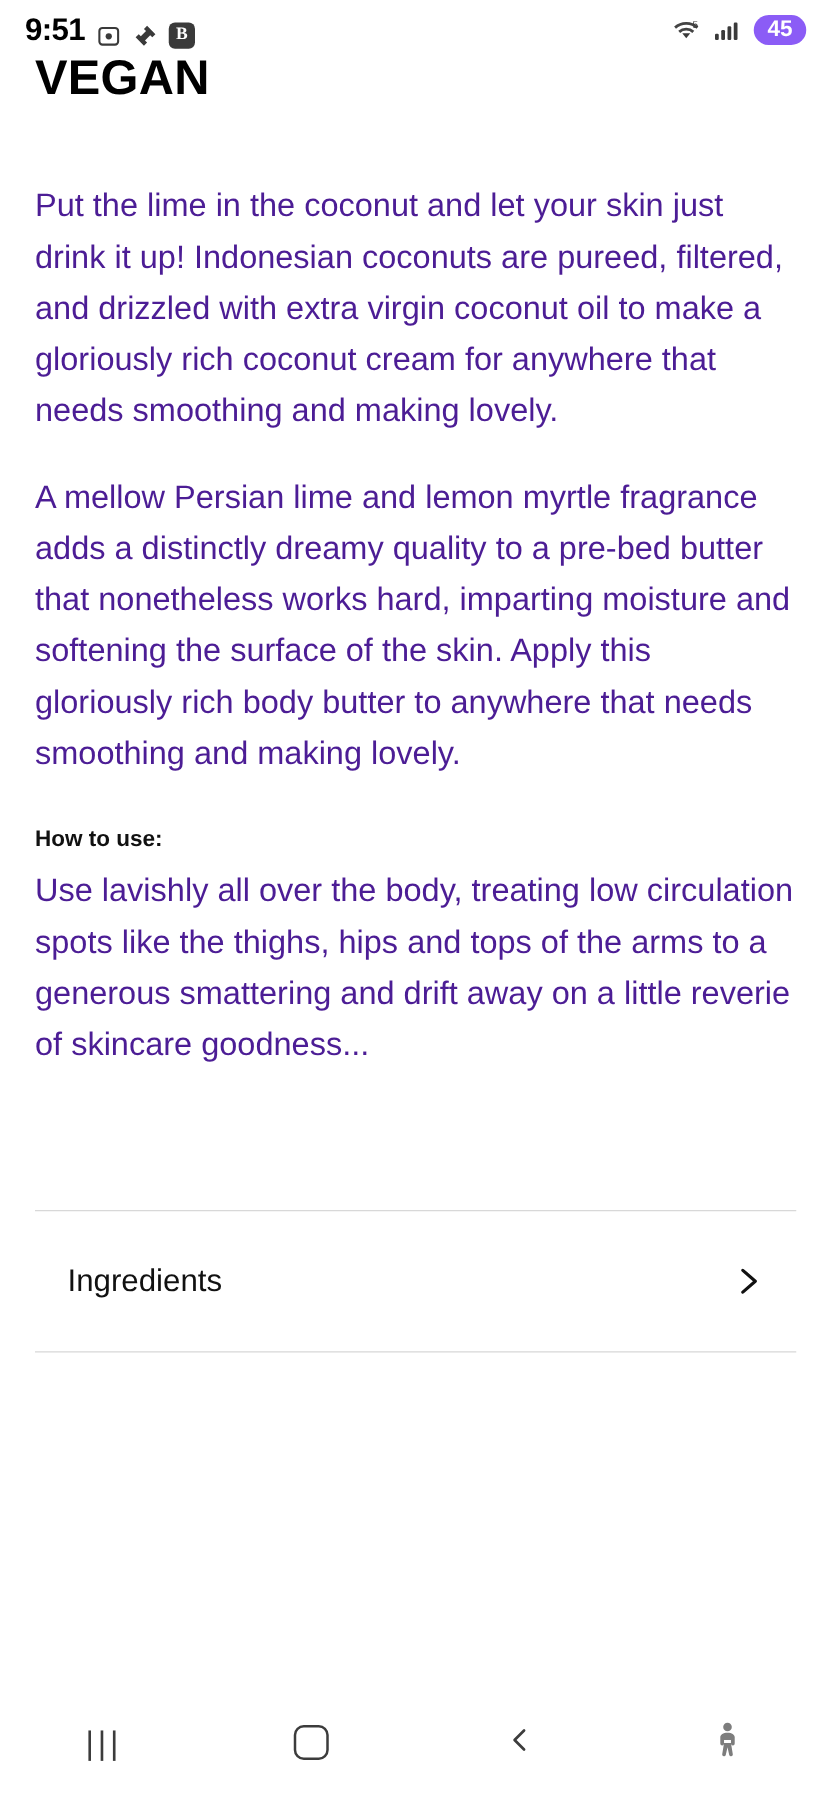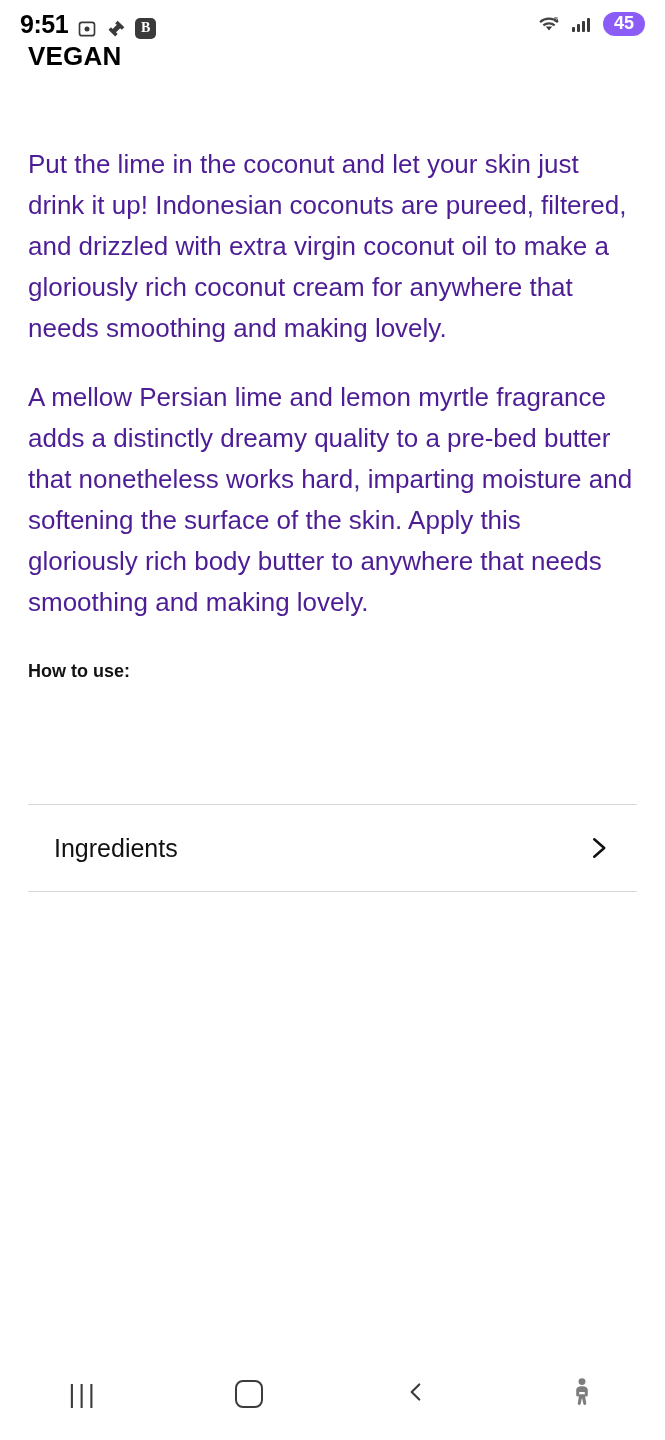--- a/index.html
+++ b/index.html
@@ -63,21 +63,21 @@
     font-weight: bold;
     padding: 2px 11px 3px;
     line-height: 1.1;
   }
 
   
   .vegan-heading {
     position: absolute;
     top: 41px;
     left: 28px;
-    font-size: 26px;
+    font-size: 39px;
     font-weight: bold;
     letter-spacing: 0.2px;
     color: #000;
   }
 
   
   .content {
     padding: 96px 28px 0 28px;
   }
   .para {
@@ -92,21 +92,21 @@
     font-weight: bold;
     color: #111;
   }
   .inline-bold { font-weight: bold; }
 
   
   .accordion {
     margin-top: 112px;
     border-top: 1px solid #d8d8d8;
     border-bottom: 1px solid #d8d8d8;
-    height: 88px;
+    height: 114px;
     margin-left: 0;
     margin-right: 0;
     display: flex;
     align-items: center;
     justify-content: space-between;
     padding: 0 24px 0 26px;
   }
   .accordion-label {
     font-size: 25px;
     color: #111;
@@ -189,20 +189,21 @@
 
 <div class="vegan-heading">VEGAN</div>
 
 <div class="content">
 
   <p class="para">Put the lime in the coconut and let your skin just drink it up! Indonesian coconuts are pureed, filtered, and drizzled with extra virgin coconut oil to make a gloriously rich coconut cream for anywhere that needs smoothing and making lovely.</p>
 
   <p class="para">A mellow Persian lime and lemon myrtle fragrance adds a distinctly dreamy quality to a pre-bed butter that nonetheless works hard, imparting moisture and softening the surface of the skin. Apply this gloriously rich body butter to anywhere that needs smoothing and making lovely.</p>
 
   <div class="subhead">How to use:</div>
+  <p class="para">Use lavishly all over the body, treating low circulation spots like the thighs, hips and tops of the arms to a generous smattering and drift away on a little reverie of skincare goodness...</p>
 
 
   <div class="accordion">
     <span class="accordion-label">Ingredients</span>
     <span class="chevron">
       <svg width="30" height="30" viewBox="0 0 24 24" fill="none" stroke="currentColor" stroke-width="2" stroke-linecap="round" stroke-linejoin="round">
         <polyline points="9 5 17 12 9 19"></polyline>
       </svg>
     </span>
   </div>

